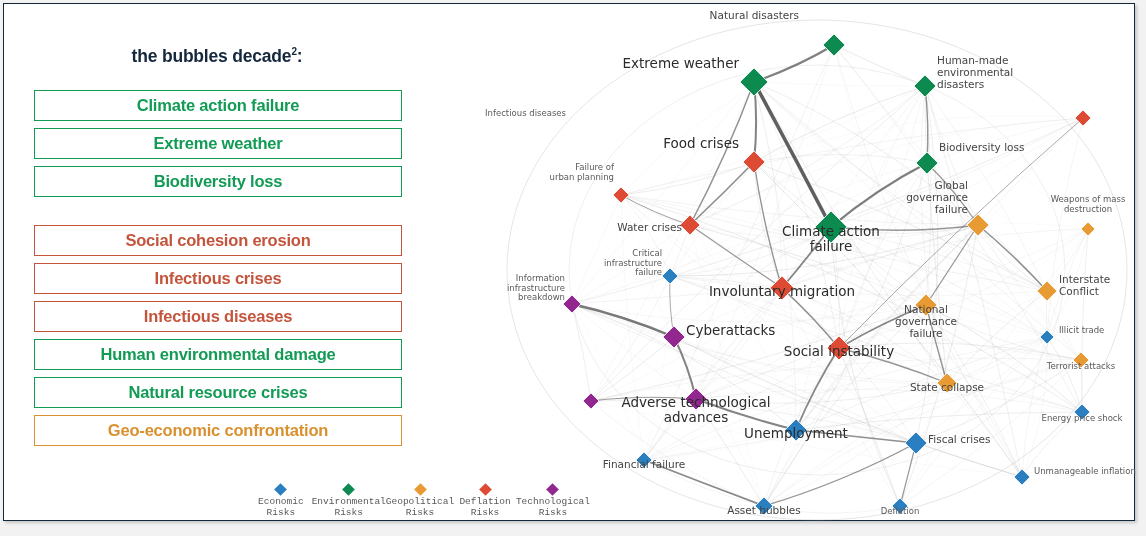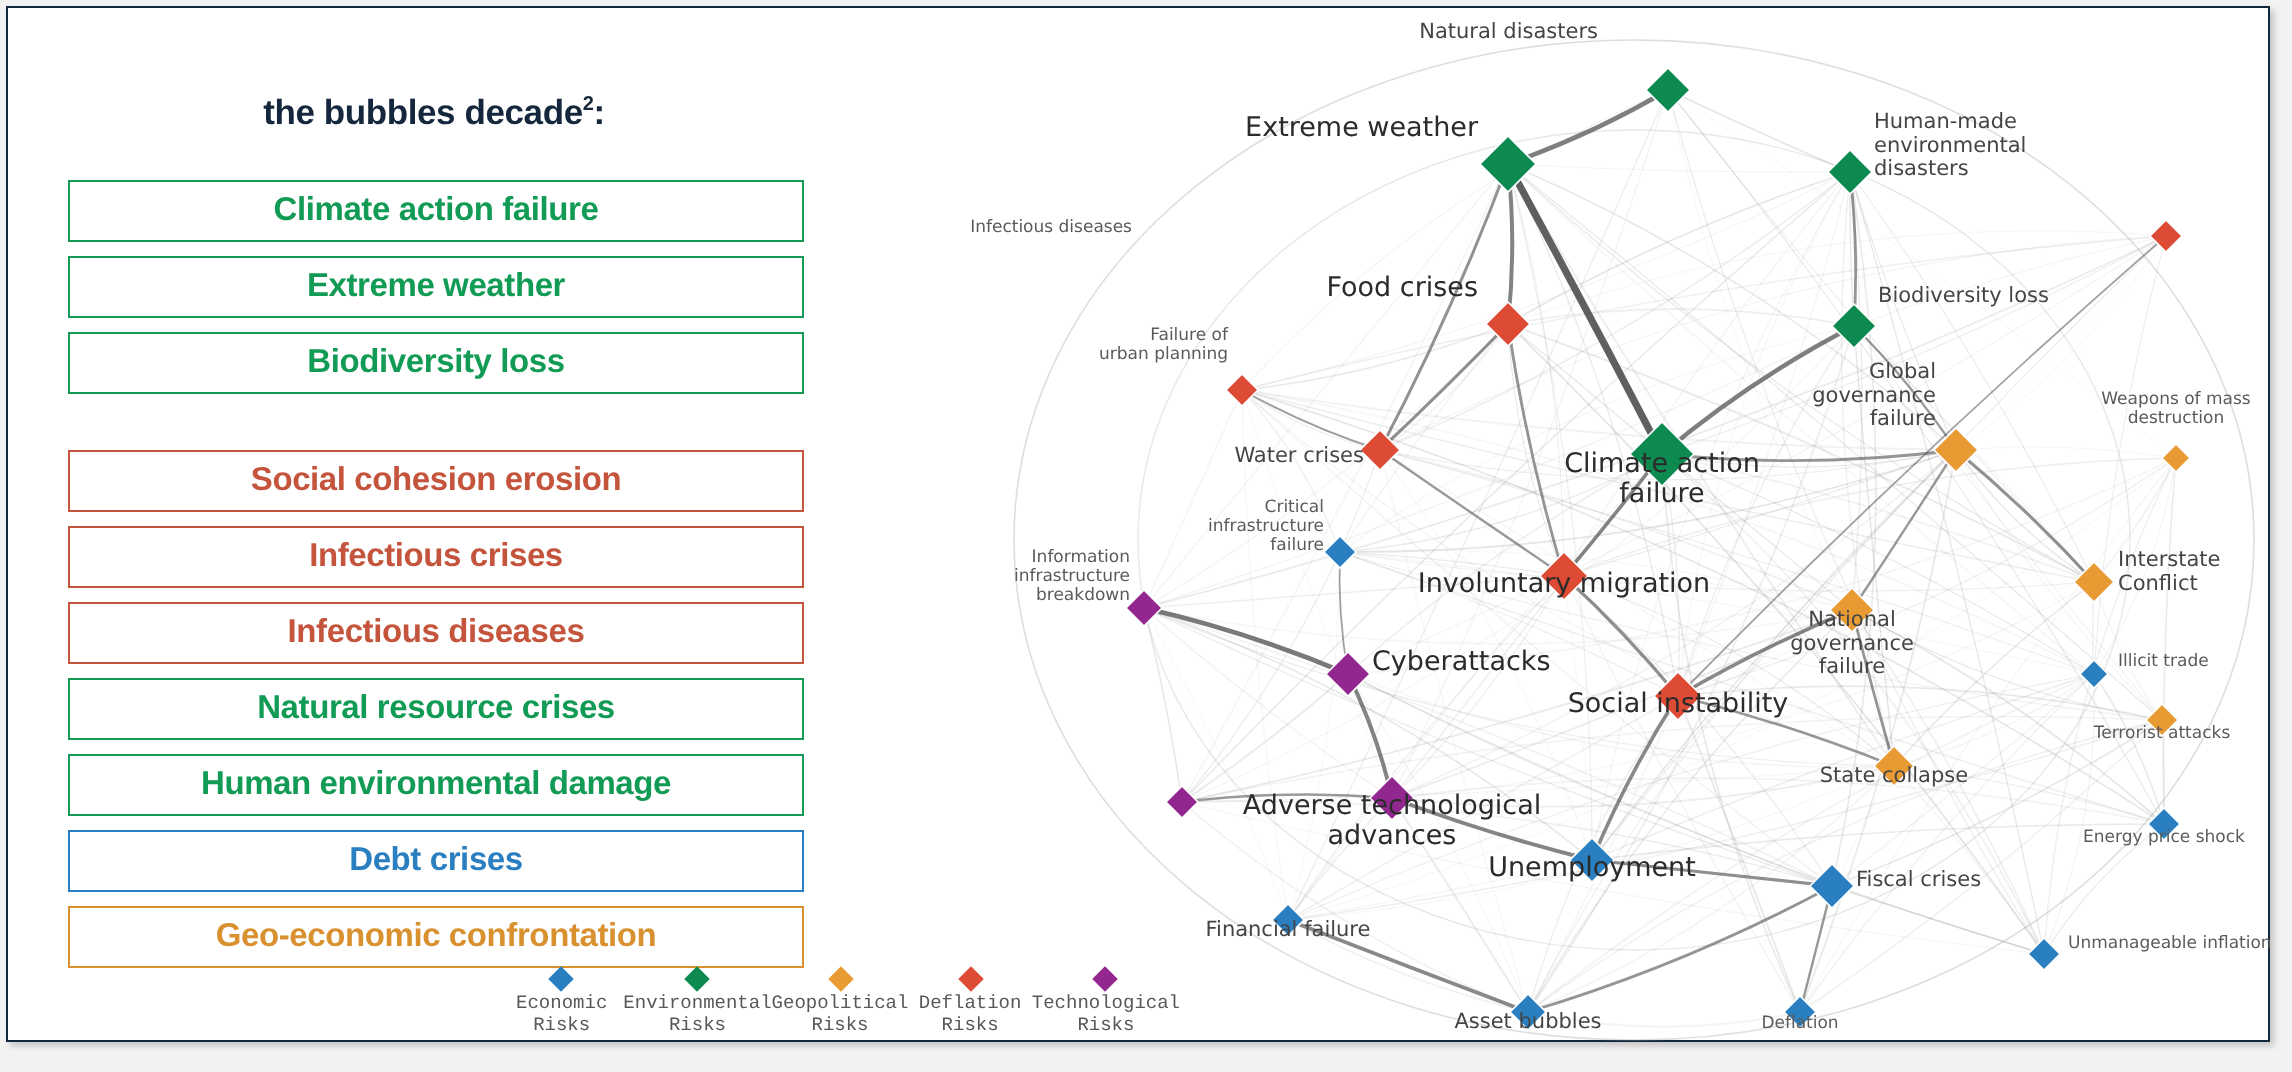--- a/index.html
+++ b/index.html
@@ -63,27 +63,24 @@
           <div class="risk-box" style="border-color: rgb(196, 84, 60); color: rgb(196, 84, 60); margin-top: 28px;">
             <span>Social cohesion erosion</span>
           </div>
           <div class="risk-box" style="border-color: rgb(196, 84, 60); color: rgb(196, 84, 60);">
             <span>Infectious crises</span>
           </div>
           <div class="risk-box" style="border-color: rgb(196, 84, 60); color: rgb(196, 84, 60);">
             <span>Infectious diseases</span>
           </div>
           <div class="risk-box" style="border-color: rgb(18, 155, 85); color: rgb(18, 155, 85);">
+            <span>Human environmental damage</span>
+          </div>
+          <div class="risk-box" style="border-color: rgb(18, 155, 85); color: rgb(18, 155, 85);">
             <span>Natural resource crises</span>
-          </div>
-          <div class="risk-box" style="border-color: rgb(18, 155, 85); color: rgb(18, 155, 85);">
-            <span>Human environmental damage</span>
-          </div>
-          <div class="risk-box" style="border-color: rgb(42, 127, 192); color: rgb(42, 127, 192);">
-            <span>Debt crises</span>
           </div>
           <div class="risk-box" style="border-color: rgb(217, 145, 47); color: rgb(217, 145, 47); justify-content: center;">
             <span>Geo-economic confrontation</span>
           </div>
         </div>
   </div>
 
   <div id="legend">
         <div class="leg-item">
           <div class="leg-dia" style="background: rgb(42, 127, 192);"></div>

